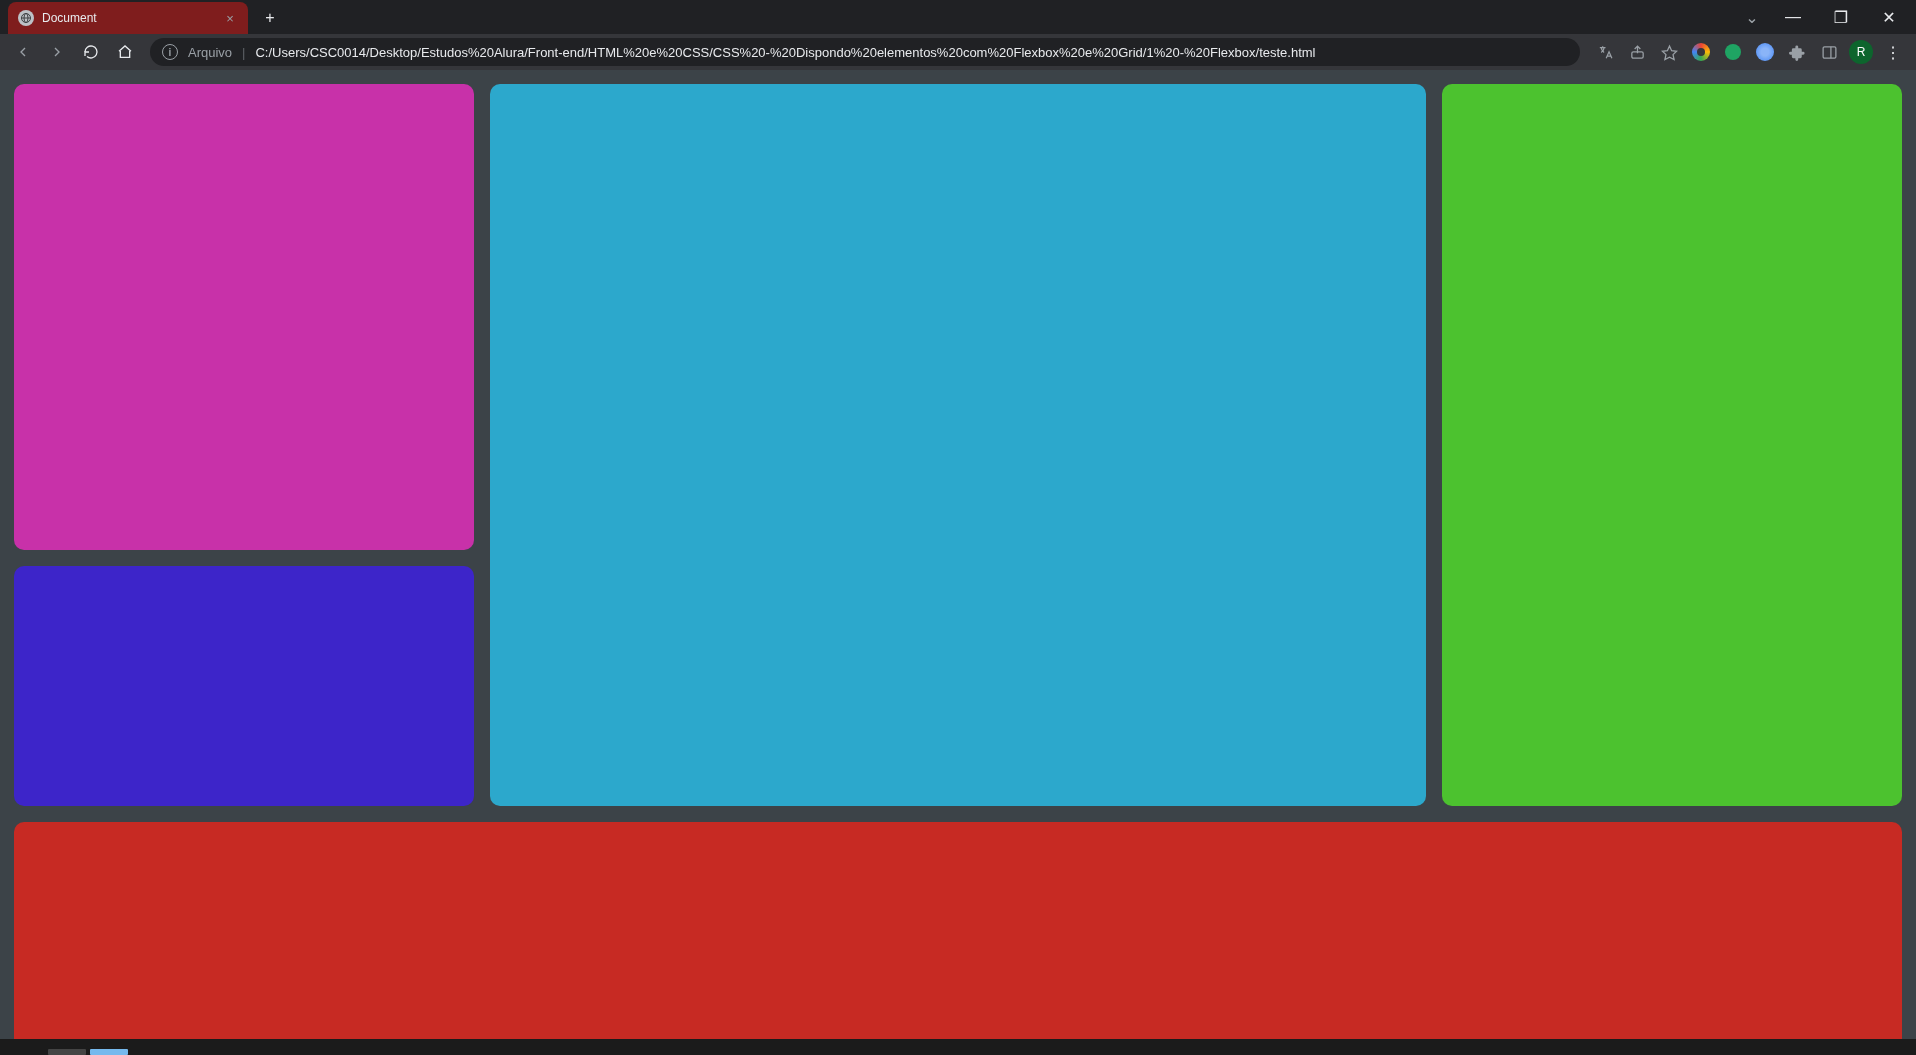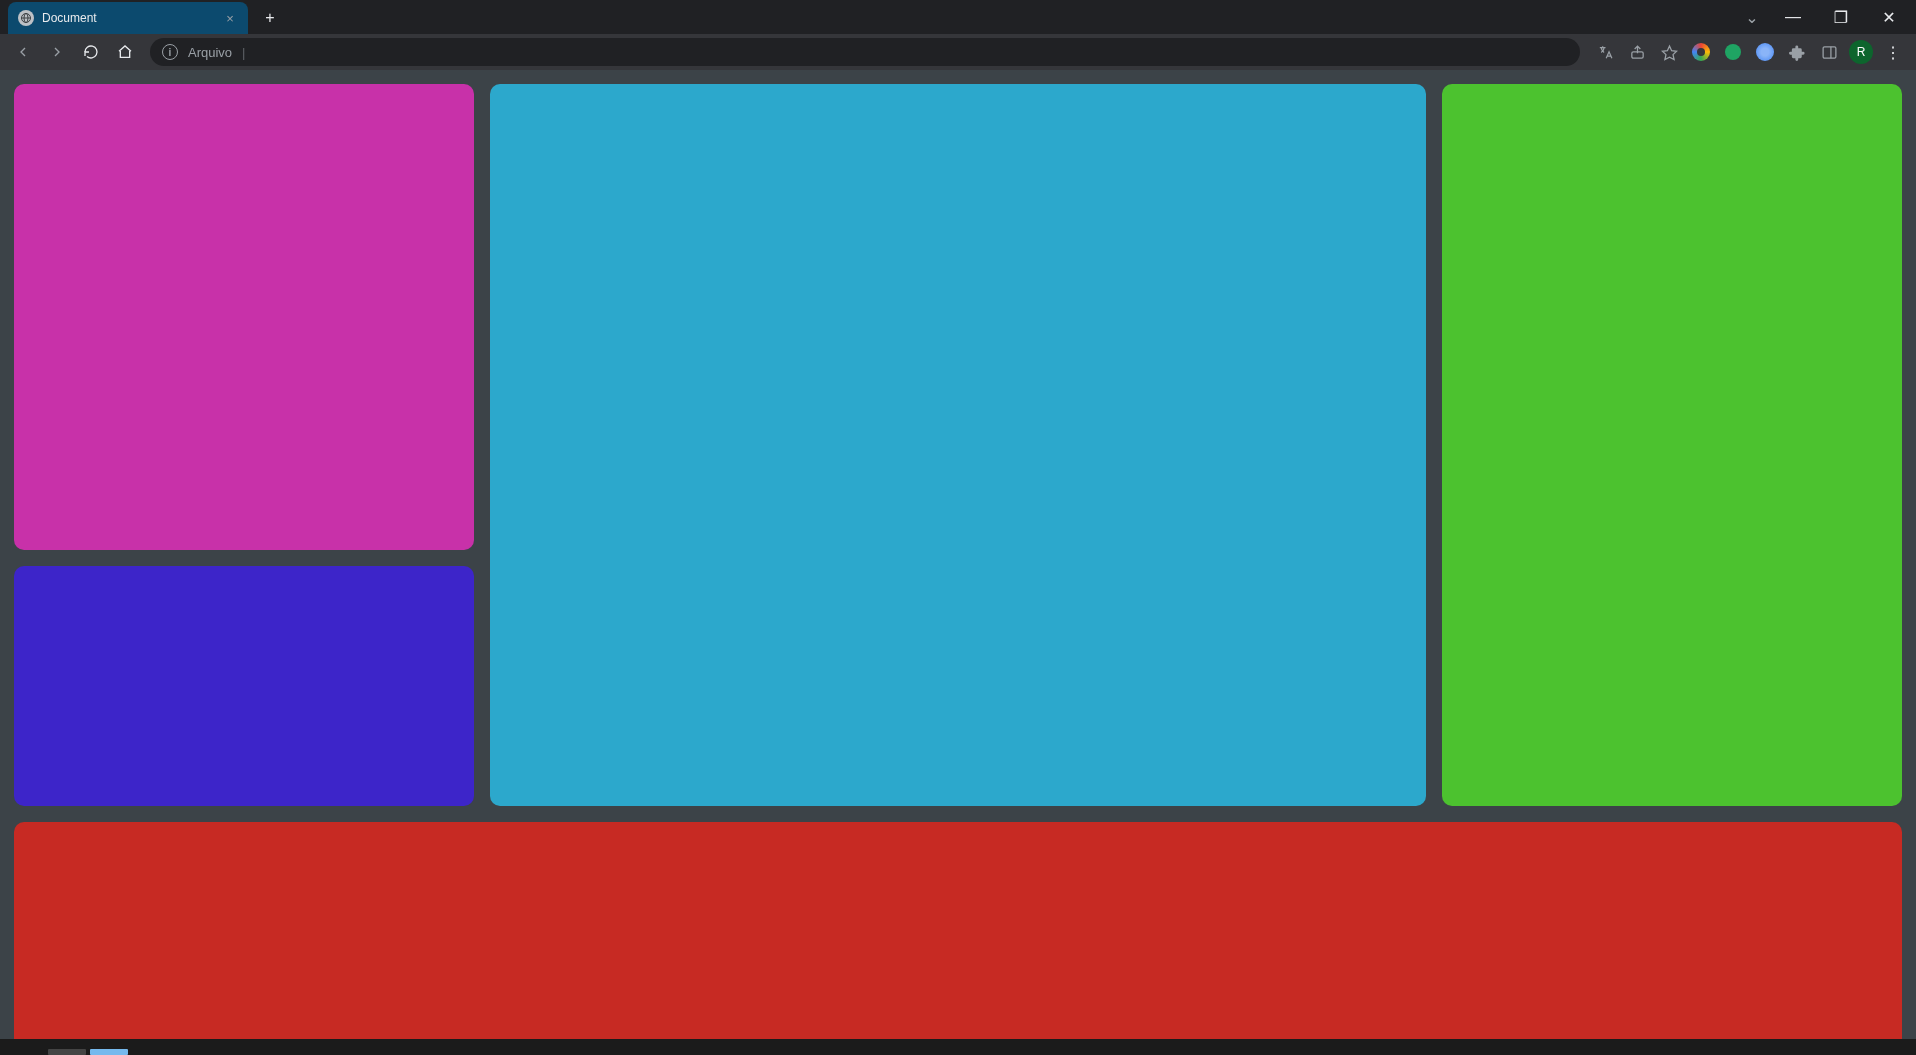--- a/index.html
+++ b/index.html
@@ -17,21 +17,21 @@
       height: 34px;
       background: #202124;
       display: flex;
       align-items: flex-end;
       padding-left: 8px;
       position: relative;
     }
     .tab {
       height: 32px;
       width: 240px;
-      background: #0c4a6e;
+      background: #7f1d1d;
       border-radius: 8px 8px 0 0;
       display: flex;
       align-items: center;
       padding: 0 10px;
       gap: 8px;
       color: #e8eaed;
       font-size: 12px;
       position: relative;
     }
     .tab .favicon {
@@ -169,20 +169,21 @@
     <svg viewBox="0 0 24 24">
         <path d="M3 11l9-8 9 8"></path>
         <path d="M5 10v10h14V10"></path>
       </svg>
   </div>
 
   <div class="omnibox">
     <span class="info-icon">i</span>
     <span class="scheme">Arquivo</span>
     <span class="divider">|</span>
+    <span class="url">C:/Users/CSC0014/Desktop/Estudos%20Alura/Front-end/HTML%20e%20CSS/CSS%20-%20Dispondo%20elementos%20com%20Flexbox%20e%20Grid/1%20-%20Flexbox/teste.html</span>
   </div>
 
   <div class="toolbar-right">
     <div class="tb-icon">
       <svg viewBox="0 0 24 24" fill="none" stroke="currentColor" stroke-width="1.8">
           <path d="M4 5h8M8 3v2M6 5c0 4 4 7 4 7M10 5c0 4-4 7-4 7"></path>
           <path d="M13 20l4-9 4 9M14.5 17h5"></path>
         </svg>
     </div>
     <div class="tb-icon">

